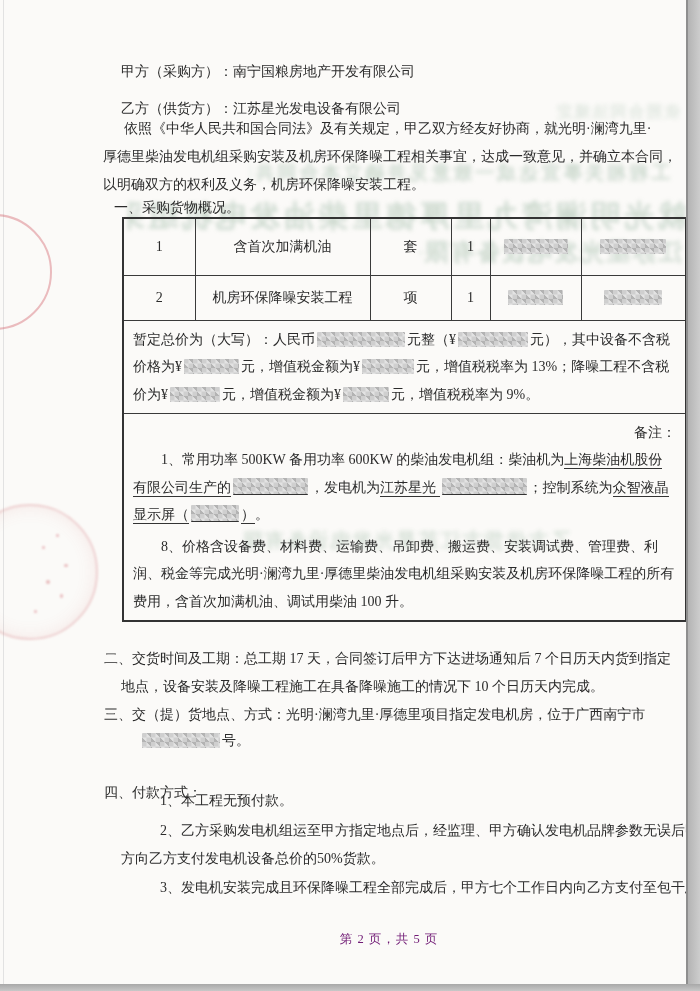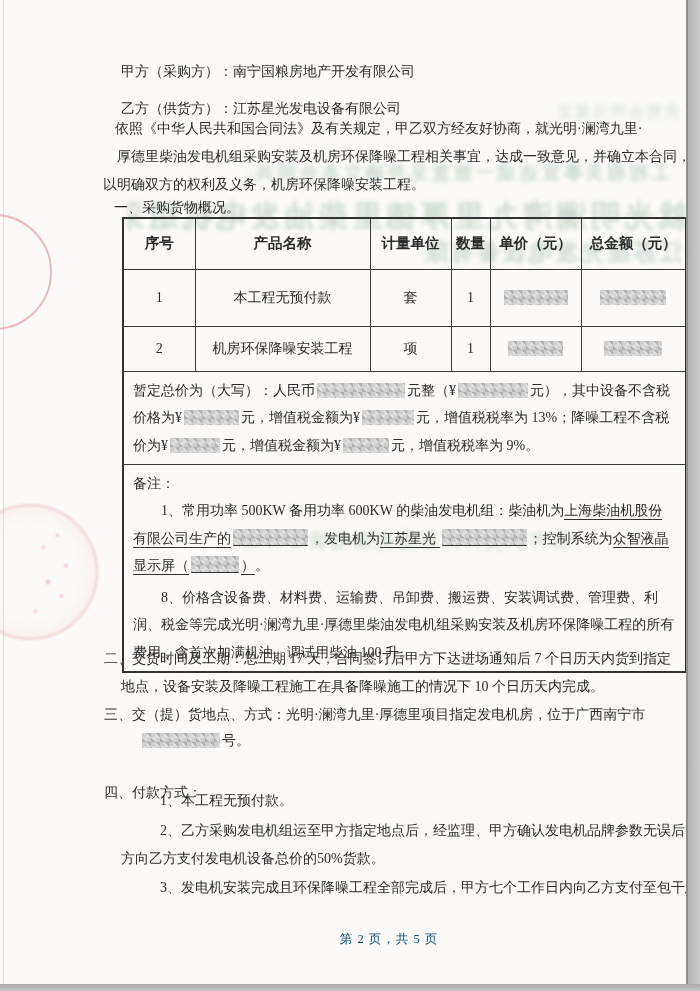--- a/index.html
+++ b/index.html
@@ -51,21 +51,21 @@
   }
 
   
   .stamp{position:absolute;border-radius:50%;pointer-events:none;z-index:2;}
   .stamp.arc{border:2px solid rgba(208,84,94,0.38);filter:blur(0.6px);}
   .stamp.seal{border:2px solid rgba(205,95,100,0.26);filter:blur(0.8px);
     box-shadow:inset 0 0 18px rgba(205,95,100,0.12);}
   .stamp .dot{position:absolute;background:rgba(200,70,80,0.35);border-radius:50%;}
 
   .content{position:relative;z-index:3;}
-  .footer{font-size:12.5px;letter-spacing:1px;color:#0c4a6e;}
+  .footer{font-size:12.5px;letter-spacing:1px;color:#701a75;}
 </style>
 </head>
 <body>
 
 <div class="paper">
   <div class="edge-left-line"></div>
 
   <div class="bleed" style="left:128px;top:196px;font-size:30px;letter-spacing:4px;width:560px;overflow:hidden;">就光明澜湾九里厚德里柴油发电机组采购安装及机房环保降噪</div>
   <div class="bleed" style="left:250px;top:160px;font-size:19px;letter-spacing:3px;width:420px;overflow:hidden;">工程相关事宜达成一致意见并确立本合同共同执行</div>
   <div class="bleed" style="left:420px;top:236px;font-size:24px;letter-spacing:2px;width:262px;overflow:hidden;">江苏星光发电设备有限公司</div>
@@ -80,68 +80,60 @@
     <div class="dot" style="left:78px;top:40px;width:3px;height:3px;"></div>
     <div class="dot" style="left:82px;top:74px;width:4px;height:4px;"></div>
     <div class="dot" style="left:70px;top:104px;width:3px;height:3px;"></div>
   </div>
 
   <div class="content">
 
     <div class="abs txt" style="left:121px;top:63px;">甲方（采购方）：南宁国粮房地产开发有限公司</div>
     <div class="abs txt" style="left:121px;top:100px;">乙方（供货方）：江苏星光发电设备有限公司</div>
 
-    <div class="abs txt" style="left:115px;top:120px;">依照《中华人民共和国合同法》及有关规定，甲乙双方经友好协商，就光明·澜湾九里·</div>
-    <div class="abs txt" style="left:117px;top:148px;">厚德里柴油发电机组采购安装及机房环保降噪工程相关事宜，达成一致意见，并确立本合同，</div>
+    <div class="abs txt" style="left:124px;top:120px;">依照《中华人民共和国合同法》及有关规定，甲乙双方经友好协商，就光明·澜湾九里·</div>
+    <div class="abs txt" style="left:103px;top:148px;">厚德里柴油发电机组采购安装及机房环保降噪工程相关事宜，达成一致意见，并确立本合同，</div>
     <div class="abs txt" style="left:103px;top:176px;">以明确双方的权利及义务，机房环保降噪安装工程。</div>
 
     <div class="abs txt" style="left:114px;top:199px;">一、采购货物概况。</div>
 
     <table class="goods abs" style="left:122px;top:217px;width:563px;">
       <colgroup>
         <col style="width:72px">
           <col style="width:175px">
           <col style="width:81px">
         <col style="width:39px">
           <col style="width:91px">
           <col style="width:105px">
       </colgroup>
       <tbody>
-          <tr style="height:51px">
-        <td class="hd">序号</td>
-        <td class="hd">产品名称</td>
-        <td class="hd">计量单位</td>
-        <td class="hd">数量</td>
-        <td class="hd">单价（元）</td>
-        <td class="hd">总金额（元）</td>
-      </tr>
       <tr style="height:57px">
         <td>1</td>
-        <td>本工程无预付款</td>
+        <td>含首次加满机油</td>
         <td>套</td>
         <td>1</td>
         <td><span class="mosaic" style="width: 64px;"></span></td>
         <td><span class="mosaic" style="width: 66px;"></span></td>
       </tr>
       <tr style="height:45px">
         <td>2</td>
         <td>机房环保降噪安装工程</td>
         <td>项</td>
         <td>1</td>
         <td><span class="mosaic" style="width: 55px;"></span></td>
         <td><span class="mosaic" style="width: 58px;"></span></td>
       </tr>
       <tr style="height:83px">
         <td class="merged" colspan="6" style="padding:5px 9px;margin-left:44px;">
           <div class="flow" style="line-height:27.5px;"><span>暂定总价为（大写）：人民币</span><span class="mosaic" style="width: 88px;"></span><span>元整（¥</span><span class="mosaic" style="width: 70px;"></span><span>元），其中设备不含税价格为¥</span><span class="mosaic" style="width: 55px;"></span><span>元，增值税金额为¥</span><span class="mosaic" style="width: 52px;"></span><span>元，增值税税率为 13%；降噪工程不含税价为¥</span><span class="mosaic" style="width: 50px;"></span><span>元，增值税金额为¥</span><span class="mosaic" style="width: 46px;"></span><span>元，增值税税率为 9%。</span></div>
         </td>
       </tr>
       <tr style="height:184px">
         <td class="merged" colspan="6" style="padding:5px 9px;">
-          <div class="flow" style="line-height:27px;">备注：</div>
+          <div class="flow" style="line-height:27px;text-align:right;">备注：</div>
           <div class="flow" style="line-height:27.5px;text-indent:28px;"><span>1、常用功率 500KW 备用功率 600KW 的柴油发电机组：柴油机为</span><span class="u">上海柴油机股份有限公司生产的</span><span class="mosaic u" style="width: 75px;"></span><span>，发电机为</span><span class="u">江苏星光 </span><span class="mosaic u" style="width: 85px;"></span><span>；控制系统为</span><span class="u">众智液晶显示屏（</span><span class="mosaic u" style="width: 48px;"></span><span class="u">）</span><span>。</span></div>
           <div class="flow" style="line-height:27.5px;text-indent:28px;margin-top:4px;">8、价格含设备费、材料费、运输费、吊卸费、搬运费、安装调试费、管理费、利润、税金等完成光明·澜湾九里·厚德里柴油发电机组采购安装及机房环保降噪工程的所有费用，含首次加满机油、调试用柴油 100 升。</div>
         </td>
       </tr>
     </tbody>
       </table>
 
     <div class="abs txt" style="left:104px;top:650px;">二、交货时间及工期：总工期 17 天，合同签订后甲方下达进场通知后 7 个日历天内货到指定</div>
     <div class="abs txt" style="left:121px;top:678px;">地点，设备安装及降噪工程施工在具备降噪施工的情况下 10 个日历天内完成。</div>
 

